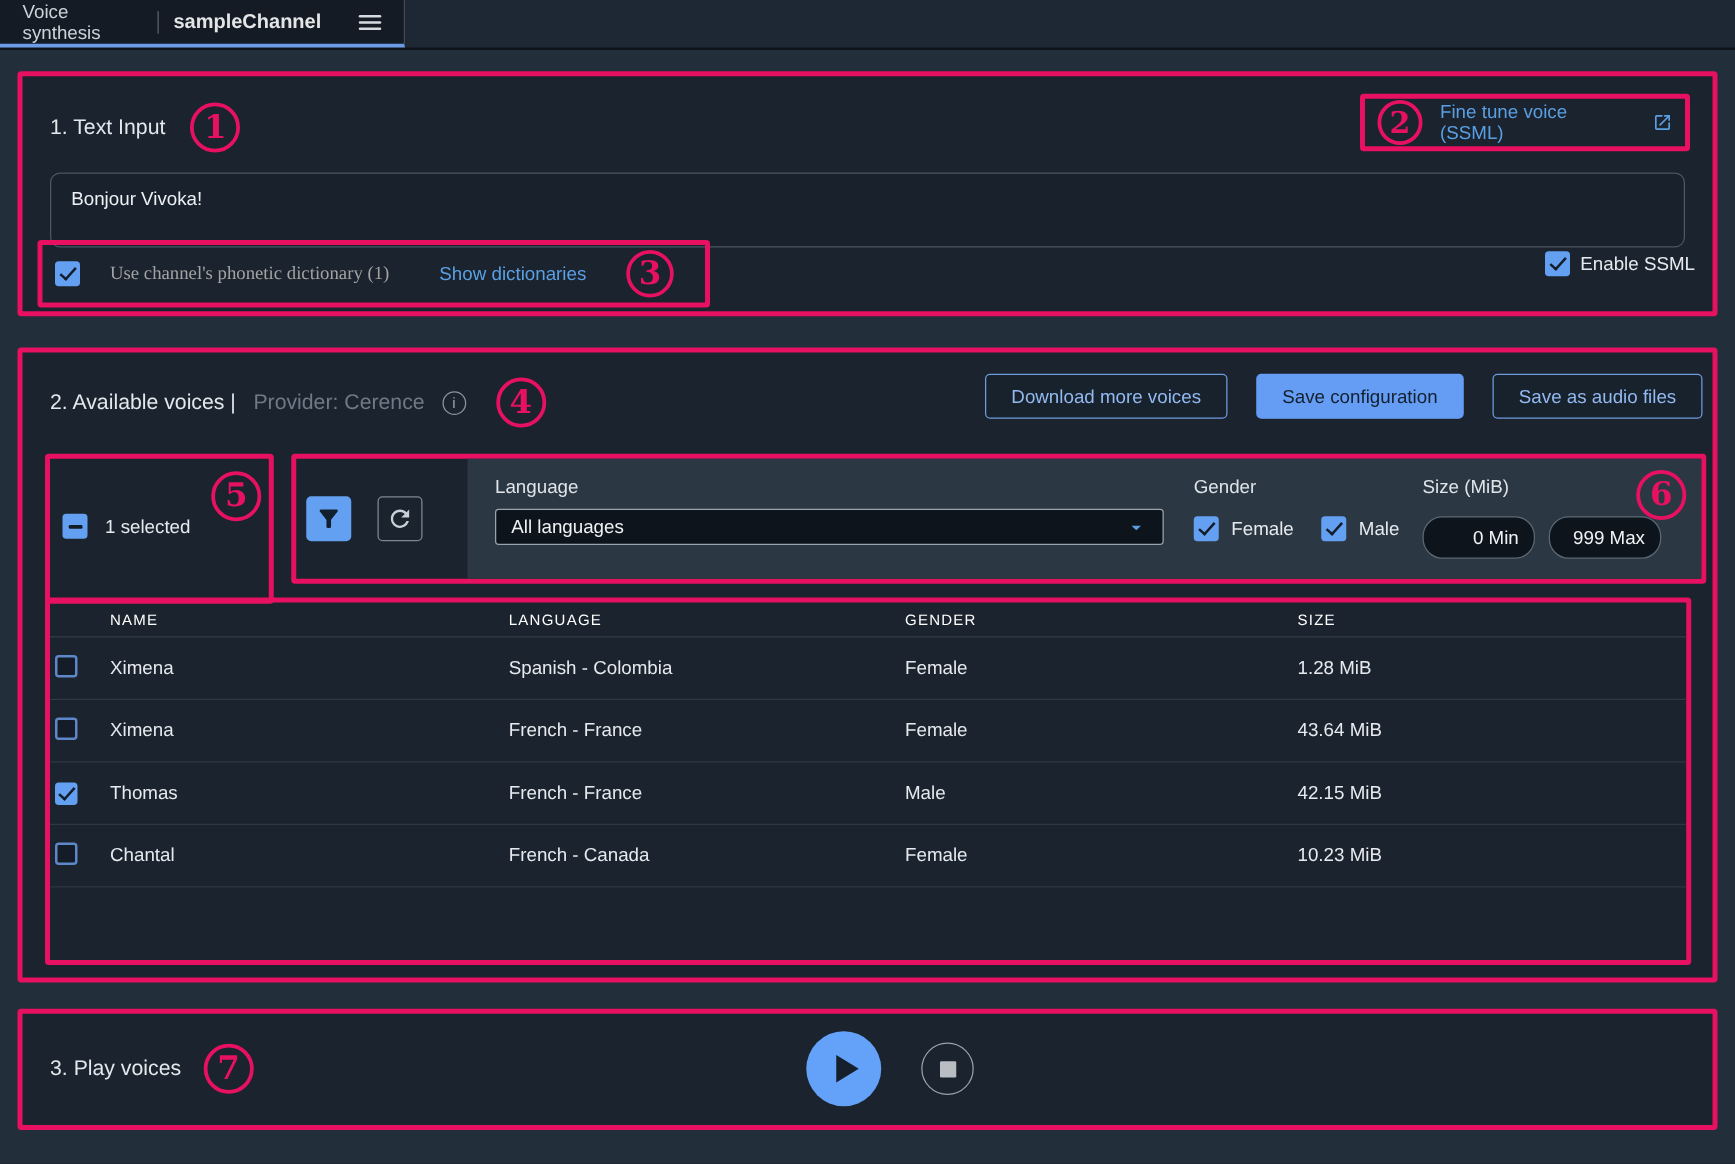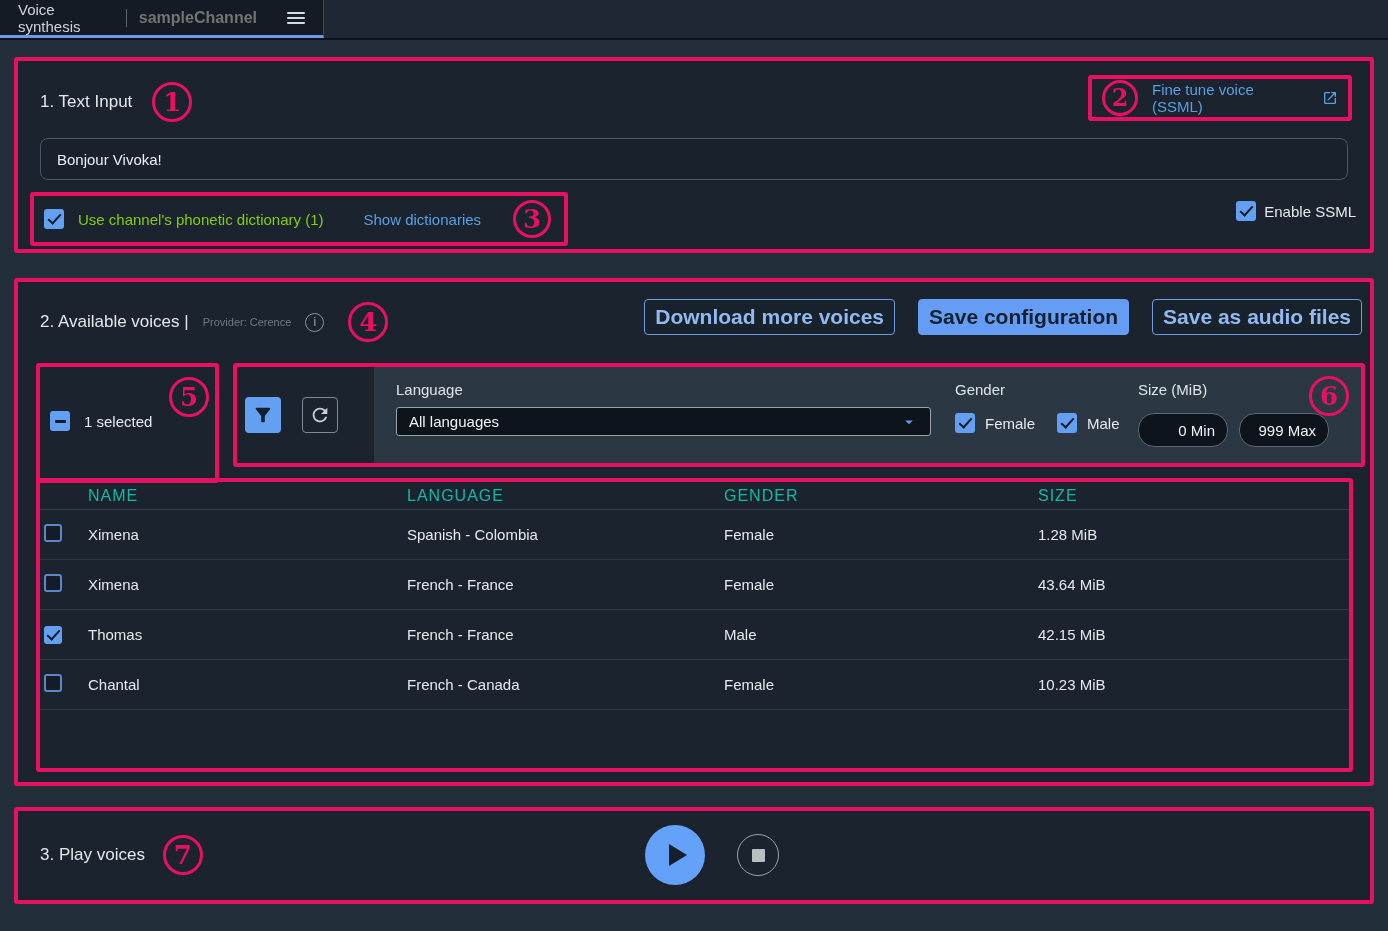--- a/index.html
+++ b/index.html
@@ -16,21 +16,21 @@
     height:40px; background:#1d2834; border-bottom:2px solid #0e141b;
     display:flex; align-items:stretch;
   }
   .tab {
     width:324px; background:#141b25; display:flex; align-items:center;
     padding:0 18px; border-bottom:3px solid #6c9ce8; border-right:1px solid #3f4a57;
     cursor:pointer;
   }
   .tab .app-title { color:#ccd3d9; font-size:15px; }
   .tab .tab-divider { width:1px; height:18px; background:#5a6570; margin:0 12px; }
-  .tab .channel { color:#737373; font-weight:bold; font-size:16px; }
+  .tab .channel { color:#e5e5e5; font-weight:bold; font-size:16px; }
   .burger { margin-left:30px; display:flex; flex-direction:column; gap:3px; }
   .burger i { display:block; width:18px; height:2px; background:#d6dbe0; border-radius:1px; }
 
   
   .pinkbox { border:4px solid #e81161; border-radius:3px; background:#1a232e; }
   .ann {
     width:40px; height:40px; border:3px solid #e81161; border-radius:50%;
     color:#e81161; font-weight:bold; font-size:26px; line-height:1;
     display:inline-flex; align-items:center; justify-content:center;
     font-family:"DejaVu Serif", serif; flex:0 0 auto;
@@ -50,31 +50,31 @@
   .finetune {
     position:absolute; top:14px; right:18px; width:264px; height:46px;
     border:4px solid #e81161; border-radius:3px;
     display:flex; align-items:center; padding:0 10px; gap:14px;
   }
   .finetune .ann { width:36px; height:36px; font-size:24px; }
   .link { color:#5b9fe3; cursor:pointer; text-decoration:none; }
   .extlink-icon { width:16px; height:16px; flex:0 0 auto; }
 
   .textbox {
-    position:absolute; left:22px; top:77px; width:calc(100% - 44px); height:42px;
+    position:absolute; left:22px; top:77px; width:calc(100% - 44px); height:60px;
     background:#18212c; border:1px solid #4b5765; border-radius:8px;
     padding:12px 16px; color:#eef1f4; font-size:15px; cursor:text;
   }
 
   .dictbox {
     position:absolute; left:12px; top:131px; width:538px; height:54px;
     border:4px solid #e81161; border-radius:3px;
     display:flex; align-items:center; padding:0 10px;
   }
-  .dictbox .lbl { margin-left:14px; color:#84cc16; }
+  .dictbox .lbl { margin-left:24px; color:#a3a3a3;font-family:Liberation Serif, serif; }
   .dictbox .link { margin-left:40px; }
   .dictbox .ann { margin-left:32px; width:38px; height:38px; }
 
   .ssml { position:absolute; right:14px; top:140px; display:flex; align-items:center; gap:8px; }
 
   
   .cb { width:20px; height:20px; border-radius:3px; display:inline-flex;
         align-items:center; justify-content:center; flex:0 0 auto; cursor:pointer; }
   .cb[data-state="checked"] { background:#64a0f2; }
   .cb[data-state="checked"]::after {
@@ -84,31 +84,31 @@
   }
   .cb[data-state="indeterminate"] { background:#64a0f2; }
   .cb[data-state="indeterminate"]::after {
     content:""; width:11px; height:3px; background:#131c27; border-radius:1px;
   }
   .cb[data-state="unchecked"] { background:#131c27; border:2px solid #5d87c8; }
   .cb.small { width:18px; height:18px; }
 
   
   .s2 .title-row { position:absolute; left:22px; top:20px; gap:14px;text-align:right; }
-  .provider { color:#6f7a86; font-size:11px; }
+  .provider { color:#6f7a86; font-size:17px; }
   .info-icon {
     width:19px; height:19px; border:1.5px solid #8a95a0; border-radius:50%;
     color:#9aa5af; font-size:12px; font-style:normal;
     display:inline-flex; align-items:center; justify-content:center;
   }
   .s2 .title-row .ann { margin-left:10px; }
   .btnrow { position:absolute; right:8px; top:17px; display:flex; gap:23px; }
   .btn {
-    height:36px; padding:0 10px; border-radius:4px; font-size:21px;
-    display:inline-flex; align-items:center; justify-content:center; cursor:pointer;font-weight:bold;
+    height:36px; padding:0 20px; border-radius:4px; font-size:15px;
+    display:inline-flex; align-items:center; justify-content:center; cursor:pointer;
   }
   .btn.outline { background:#18222d; border:1px solid #6f9be0; color:#93b9f0; }
   .btn.fill { background:#649df3; border:1px solid #649df3; color:#13202f; }
 
   
   .selbox {
     position:absolute; left:18px; top:81px; width:183px; height:120px;
     border:4px solid #e81161; border-radius:3px;
   }
   .selbox .selrow { position:absolute; left:10px; top:44px; display:flex; align-items:center; gap:14px; }
@@ -147,21 +147,21 @@
   }
   .filter-panel .ann { position:absolute; right:12px; top:9px; }
 
   
   .tablebox {
     position:absolute; left:18px; top:196px; width:1317px; height:294px;
     border:4px solid #e81161; border-radius:3px; overflow:hidden;
   }
   .thead, .trow { display:grid; grid-template-columns:48px 319px 317px 314px auto; align-items:center; }
   .thead { height:28px; border-bottom:1px solid #303c49; }
-  .thead span { color:#14b8a6; font-size:16px; letter-spacing:1px; }
+  .thead span { color:#ffffff; font-size:12px; letter-spacing:1px; }
   .trow { height:50px; border-bottom:1px solid #2c3844; cursor:pointer; }
   .trow .cbcell { padding-left:4px; }
   .trow .tcell { color:#e6eaee; font-size:15px; }
 
   
   .s3 .title-row { position:absolute; left:22px; top:24px; gap:18px; }
   .controls { position:absolute; left:627px; top:14px; display:flex; align-items:center; gap:32px; }
   .playbtn {
     width:60px; height:60px; border-radius:50%; background:#64a1f8;
     display:flex; align-items:center; justify-content:center; cursor:pointer;

